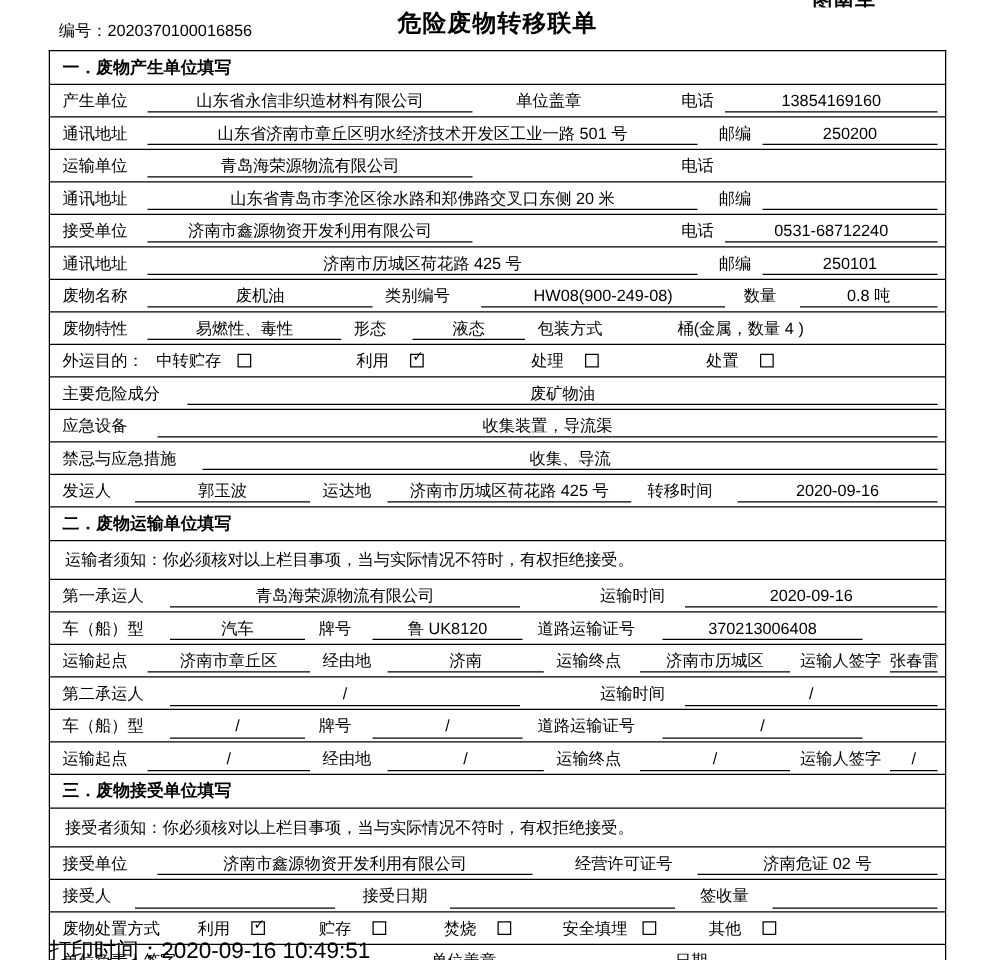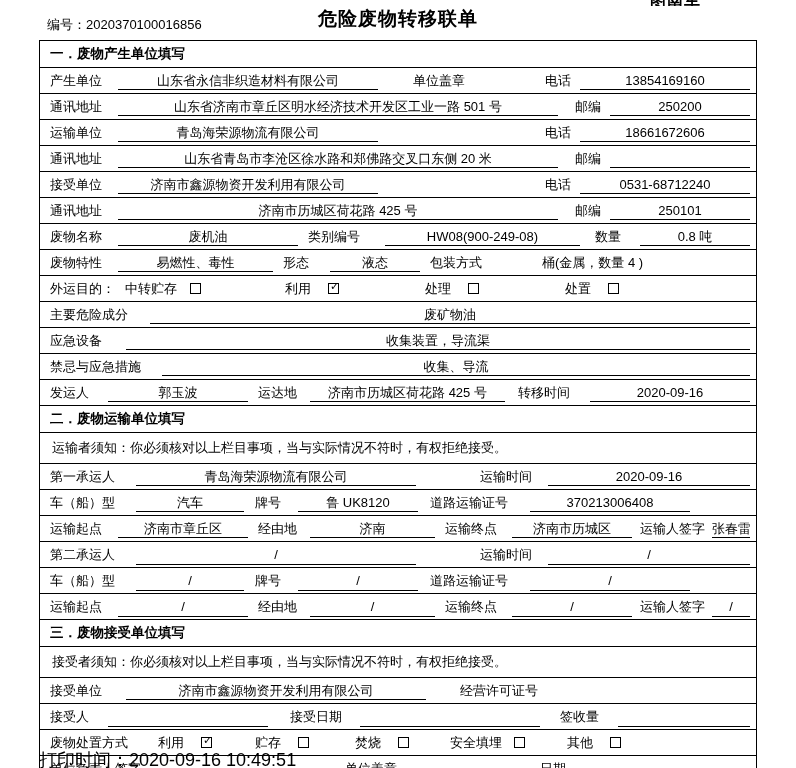--- a/index.html
+++ b/index.html
@@ -175,21 +175,20 @@
       <span class="lbl" style="left:10px;">通讯地址</span>
       <span class="val" style="left:78px;width:440px;">山东省济南市章丘区明水经济技术开发区工业一路 501 号</span>
       <span class="lbl" style="left:535px;">邮编</span>
       <span class="val" style="left:570px;width:140px;">250200</span>
     </div>
 
     <div class="row">
       <span class="lbl" style="left:10px;">运输单位</span>
       <span class="val" style="left:78px;width:260px;">青岛海荣源物流有限公司</span>
       <span class="lbl" style="left:505px;">电话</span>
-      <span class="val" style="left:540px;width:170px;">18661672606</span>
     </div>
 
     <div class="row">
       <span class="lbl" style="left:10px;">通讯地址</span>
       <span class="val" style="left:78px;width:440px;">山东省青岛市李沧区徐水路和郑佛路交叉口东侧 20 米</span>
       <span class="lbl" style="left:535px;">邮编</span>
       <span class="val" style="left:570px;width:140px;"></span>
     </div>
 
     <div class="row">
@@ -319,20 +318,21 @@
     </div>
 
     <div class="sec-head">三．废物接受单位填写</div>
 
     <div class="note">接受者须知：你必须核对以上栏目事项，当与实际情况不符时，有权拒绝接受。</div>
 
     <div class="row">
       <span class="lbl" style="left:10px;">接受单位</span>
       <span class="val" style="left:86px;width:300px;">济南市鑫源物资开发利用有限公司</span>
       <span class="lbl" style="left:420px;">经营许可证号</span>
+      <span class="val" style="left:518px;width:192px;">济南危证 02 号</span>
     </div>
 
     <div class="row">
       <span class="lbl" style="left:10px;">接受人</span>
       <span class="blank" style="left:68px;width:160px;"></span>
       <span class="lbl" style="left:250px;">接受日期</span>
       <span class="blank" style="left:320px;width:180px;"></span>
       <span class="lbl" style="left:520px;">签收量</span>
       <span class="blank" style="left:578px;width:132px;"></span>
     </div>

